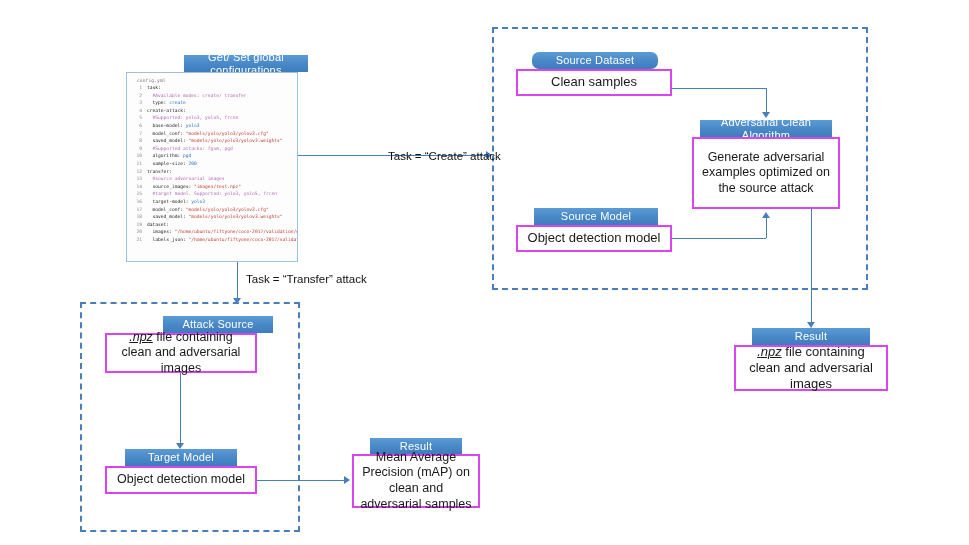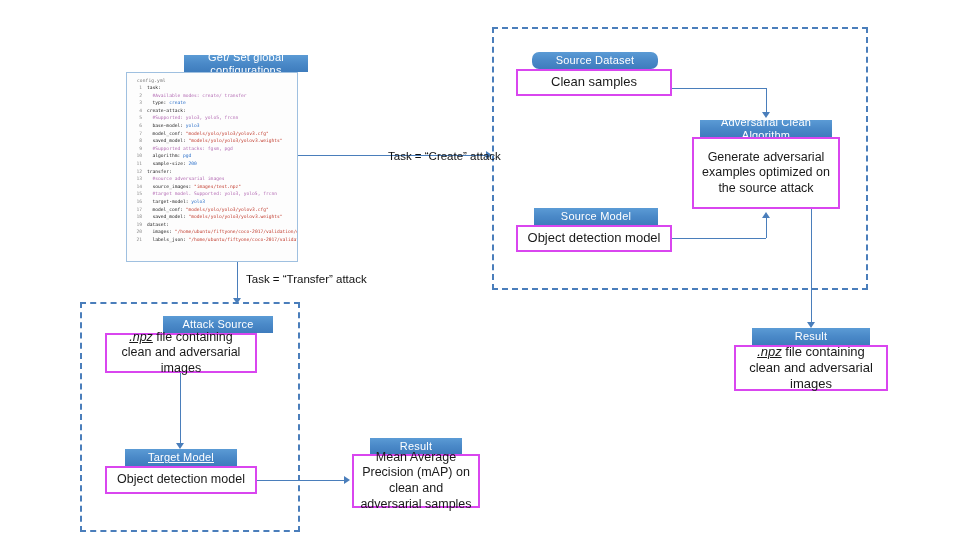--- a/index.html
+++ b/index.html
@@ -205,21 +205,21 @@
   </div>
 
   <div class="node" style="left:105px; top:316px;">
     <div class="node-header" style="left:24px; top:0px; width:110px; height:17px;margin-left:34px;">Attack Source</div>
     <div class="node-body small" style="left:0px; top:17px; width:152px; height:40px;">
       <span><i>.npz</i><span> file containing clean and adversarial images</span></span>
     </div>
   </div>
 
   <div class="node" style="left:105px; top:449px;">
-    <div class="node-header" style="left:20px; top:0px; width:112px; height:17px;text-decoration:underline;">Target Model</div>
+    <div class="node-header" style="left:20px; top:0px; width:112px; height:17px;">Target Model</div>
     <div class="node-body small" style="left:0px; top:17px; width:152px; height:28px;">Object detection model</div>
   </div>
 
   <div class="node" style="left:352px; top:438px;">
     <div class="node-header" style="left:18px; top:0px; width:92px; height:16px;">Result</div>
     <div class="node-body small" style="left:0px; top:16px; width:128px; height:54px;text-align:center;">Mean Average Precision (mAP) on clean and adversarial samples</div>
   </div>
 
   <div class="hline" style="left:298px; top:155px; width:190px;"></div>
   <div class="arrow-r" style="left:486px; top:151px;"></div>

